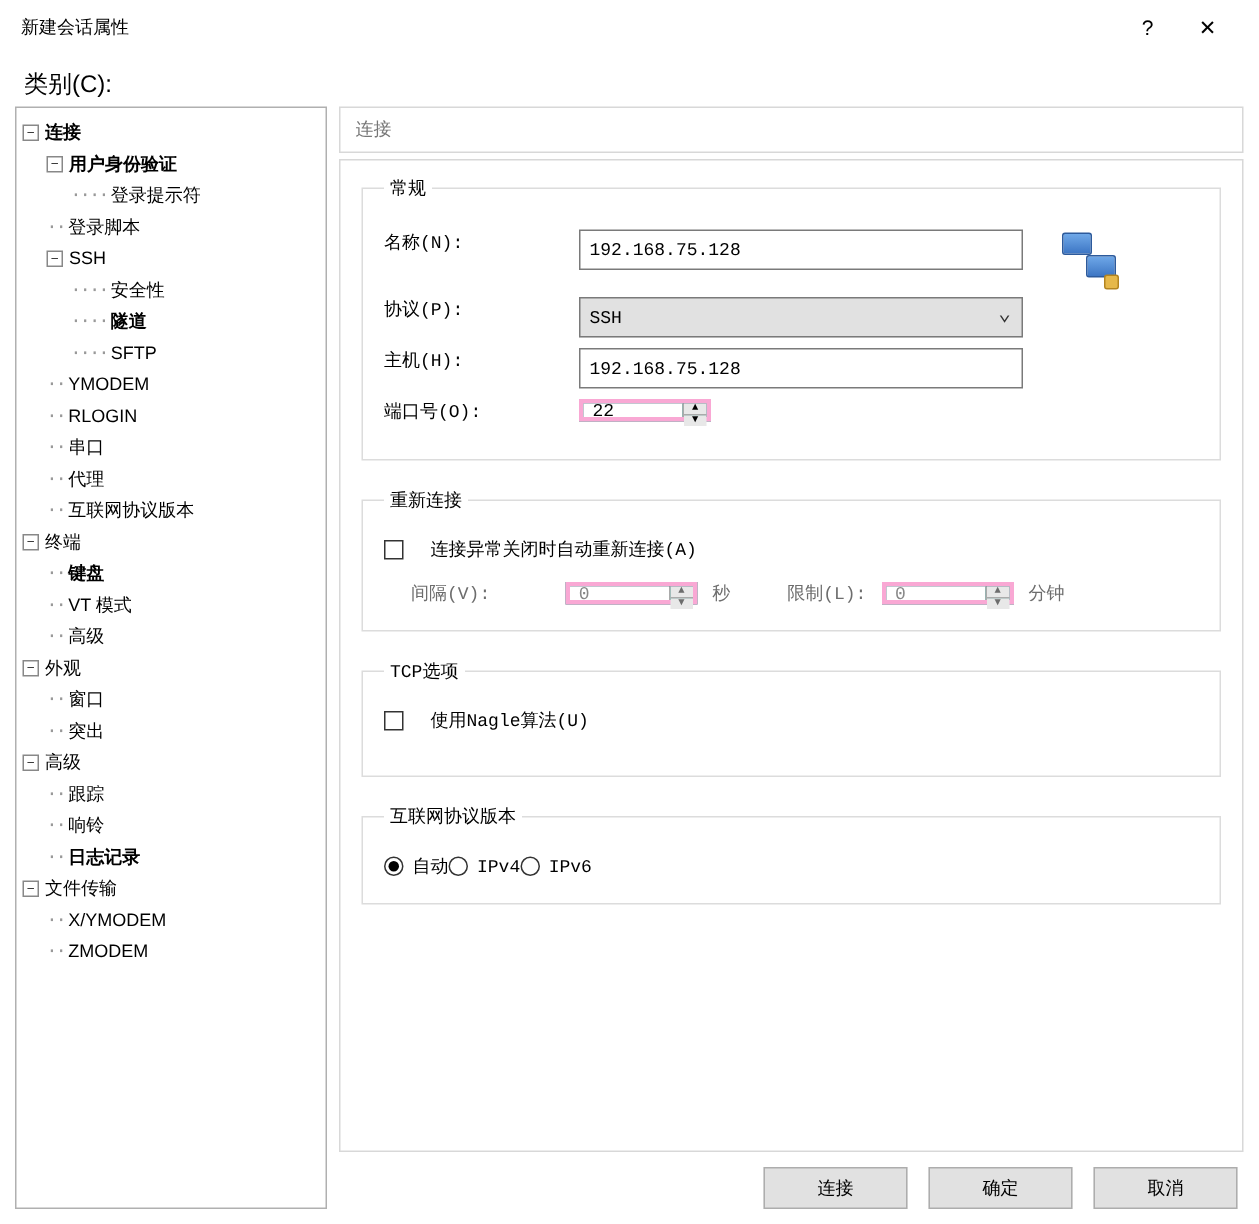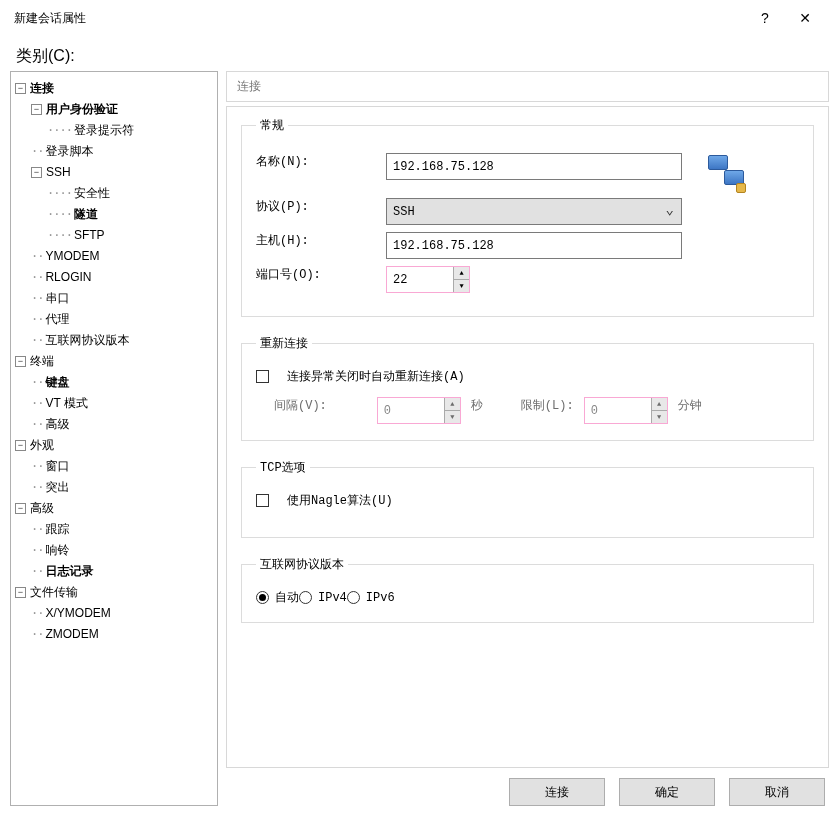--- a/index.html
+++ b/index.html
@@ -139,22 +139,22 @@
   content: "⌄";
   position: absolute;
   right: 8px;
   top: 3px;
   font-size: 14px;
   color: #333;
   pointer-events: none;
 }
 .spinner {
   display: inline-flex;
-  border: 1px solid #f9a8d4;
-  height: 27px;
+  border: 3px solid #f9a8d4;
+  height: 15px;
   background:#0f766e;
 }
 .spinner input {
   border: none;
   width: 66px;
   padding: 2px 6px;
   font-family: inherit;
   font-size: 12px;
   outline: none;
 }
@@ -208,21 +208,21 @@
 }
 .checkbox-box {
   width: 13px;
   height: 13px;
   border: 1px solid #333;
   background: #fff;
 }
 .disabled-text { color: #6d6d6d; }
 .inline-row {
   display: flex;
-  align-items: flex-start;
+  align-items: center;
   gap: 10px;
 }
 .inline-row .lbl { margin-left: 18px; }
 .radio-row {
   display: flex;
   margin-top: 4px;
 }
 .radio-item { display: inline-flex; align-items: center; gap: 6px; }
 .radio-outer {
   width: 13px; height: 13px; border: 1px solid #333; border-radius: 50%;

